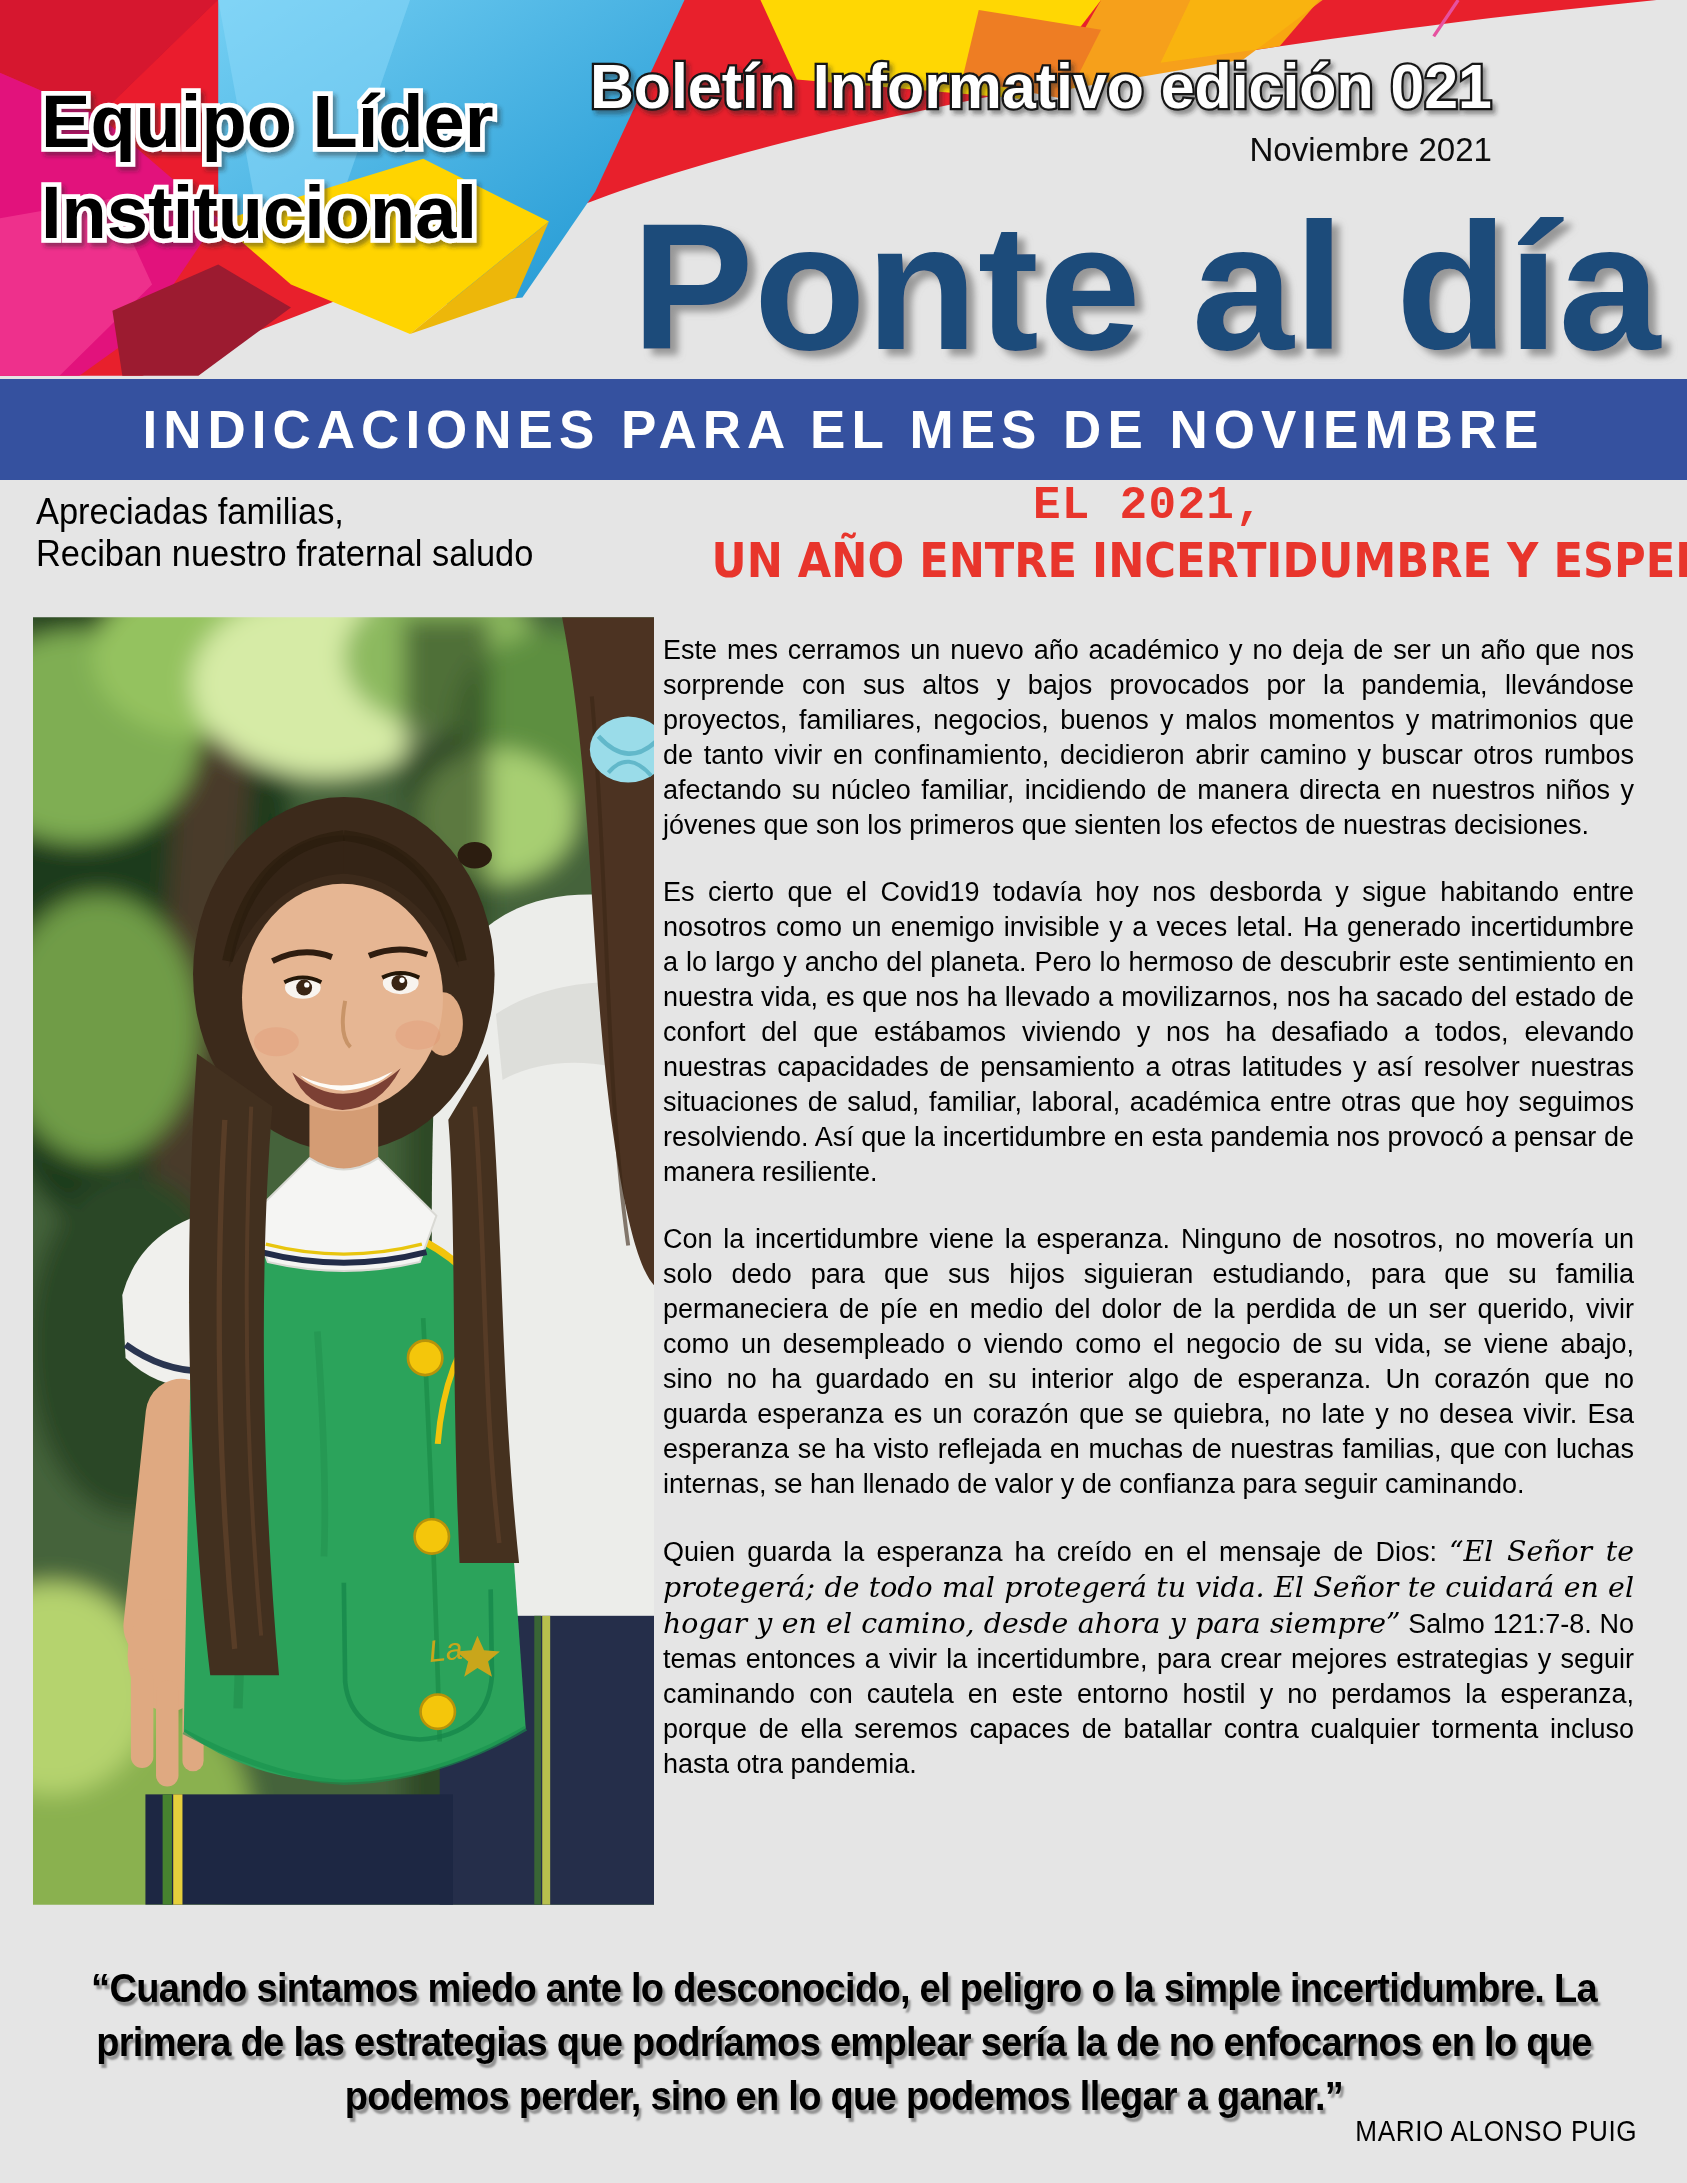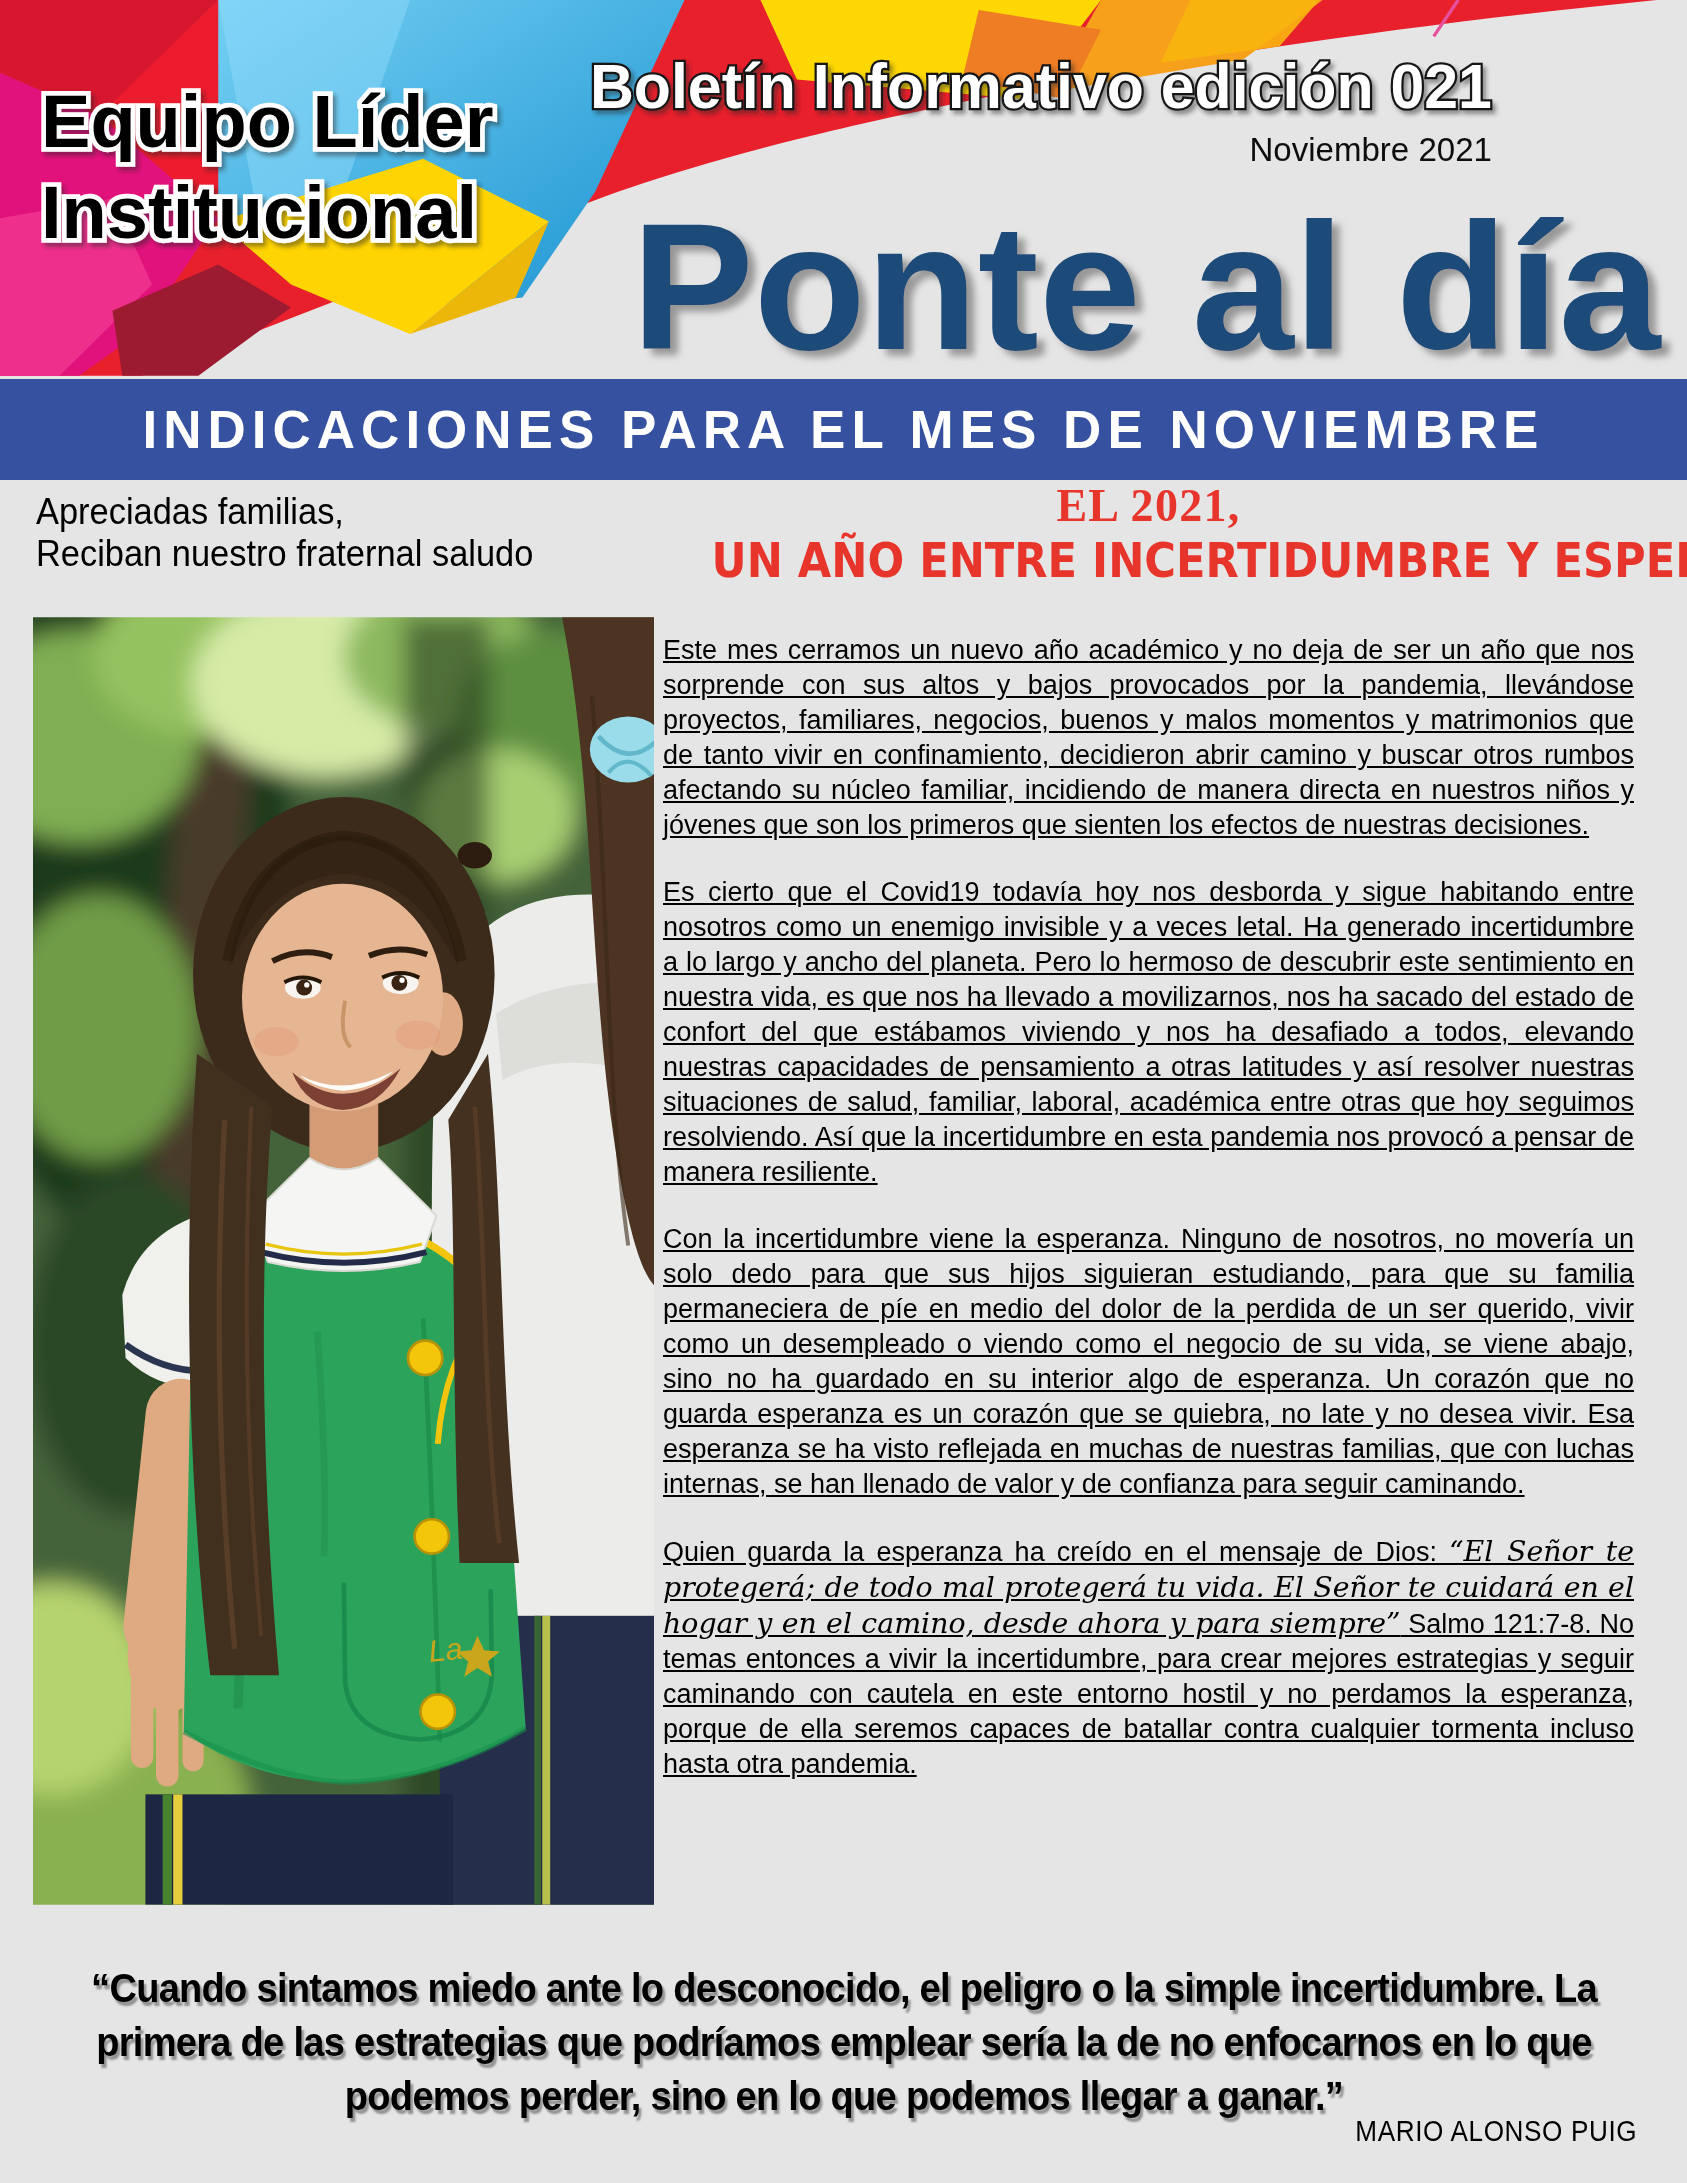--- a/index.html
+++ b/index.html
@@ -29,30 +29,30 @@
     font-size:37px;line-height:42px;color:#000;
     transform:scaleX(.93);transform-origin:left top;white-space:nowrap;
   }
   
   .photo-svg{position:absolute;top:617px;left:33px;display:block;}
   
   .article{position:absolute;top:481px;left:663px;width:971px;}
   .art-h1{
     text-align:center;color:#e8352c;font-weight:bold;
     font-size:46px;line-height:50px;letter-spacing:1.3px;
-    font-family:Liberation Serif, serif;
+    font-family:Liberation Mono, monospace;
   }
   .art-h2{
     text-align:center;color:#e8352c;font-weight:bold;
     font-size:48px;line-height:58px;white-space:nowrap;
     transform:scaleX(.9);transform-origin:center top;
     font-family:"DejaVu Sans", sans-serif;
   }
   .art-body{margin-top:44px;font-size:27px;line-height:35px;text-align:justify;}
-  .art-body p{margin:0 0 32px 0;text-decoration:underline;}
+  .art-body p{margin:0 0 32px 0;}
   .art-body p:last-child{margin-bottom:0;}
   .scripture{
     font-family:"DejaVu Serif", serif;font-style:italic;font-size:28.4px;
   }
   
   .footer-quote{
     position:absolute;top:1962px;left:30px;width:1628px;
     text-align:center;font-weight:bold;font-size:38px;line-height:51px;
     letter-spacing:-0.7px;
     transform:scaleY(1.06);transform-origin:center top;

